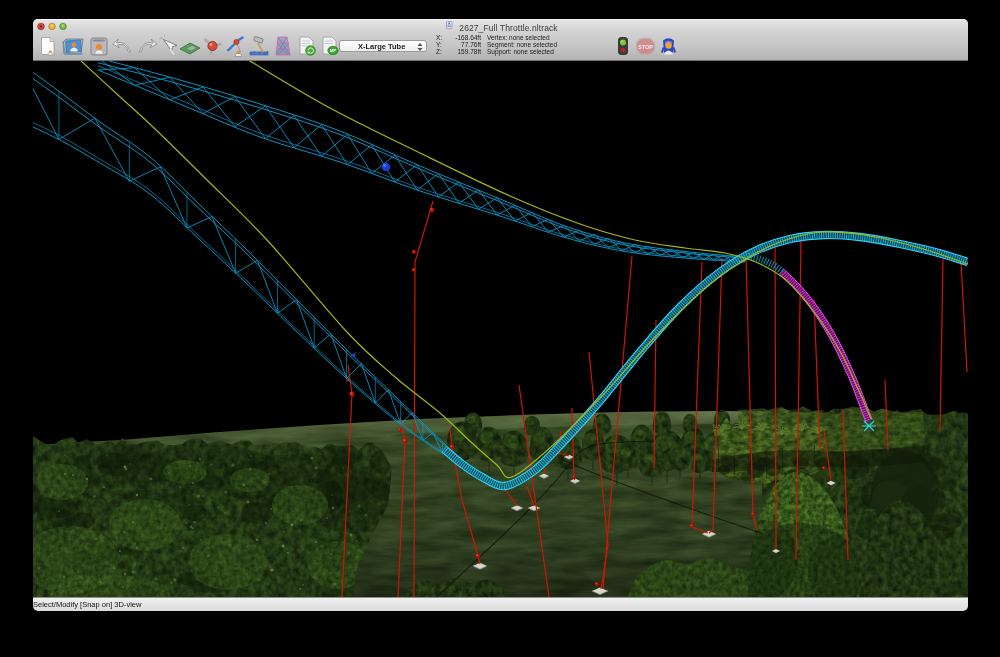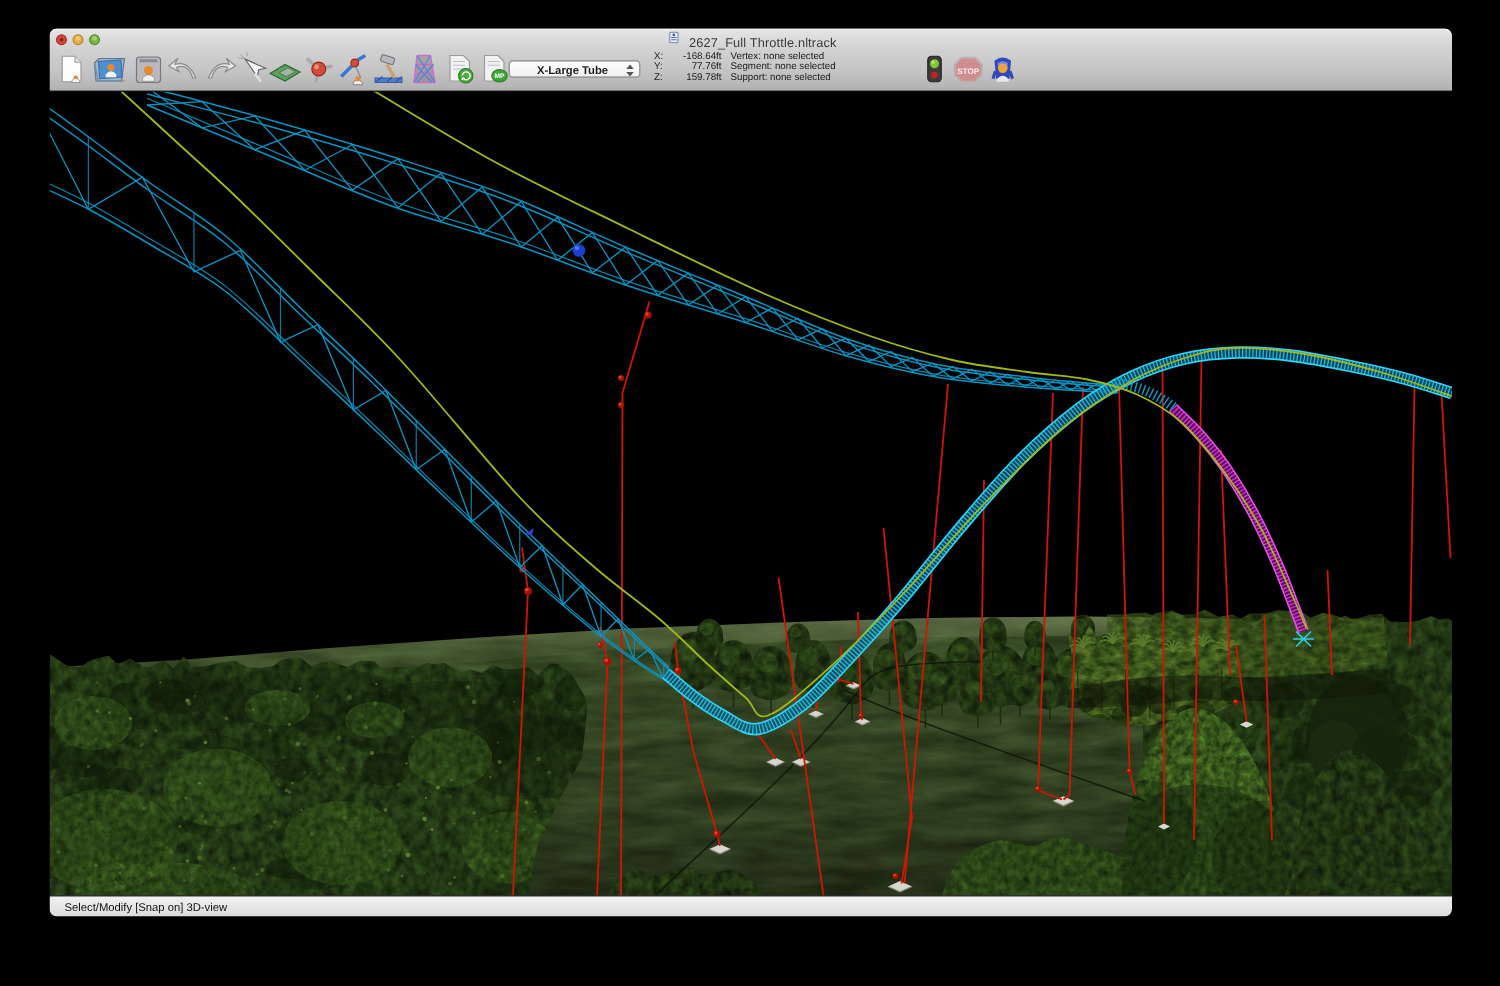--- a/index.html
+++ b/index.html
@@ -7,21 +7,21 @@
 #titlebar{position:absolute;left:0;top:0;width:935px;height:42px;border-radius:5px 5px 0 0;
  background:linear-gradient(#e6e6e6,#d3d3d3 30%,#c4c4c4 70%,#b2b2b2);border-bottom:1px solid #6e6e6e;
  box-shadow:inset 0 1px 0 #f2f2f2}
 #title{position:absolute;left:8px;top:4px;width:100%;text-align:center;font-size:8.5px;font-weight:normal;color:#3a3a3a;letter-spacing:0.1px}
 .ddl{position:absolute;left:306px;top:21px;width:88px;height:12px;background:linear-gradient(#ffffff,#f0f0f0);
  border:1px solid #9a9a9a;border-radius:3px;font-size:7.5px;font-weight:bold;color:#222;line-height:11px;padding-left:18px}
 .coord{position:absolute;font-size:6.5px;color:#1a1a1a;line-height:7px;white-space:pre}
 #viewport{position:absolute;left:0;top:42px;width:935px;height:536px;background:#000;overflow:hidden}
 #viewport svg{position:absolute;left:0;top:0}
 #statusbar{position:absolute;left:0;top:578px;width:935px;height:14px;background:linear-gradient(#f0f0f0,#dcdcdc);
- border-top:1px solid #8f8f8f;border-radius:0 0 5px 5px;font-size:7.5px;color:#111;line-height:13px;padding-left:10px}
+ border-top:1px solid #8f8f8f;border-radius:0 0 5px 5px;font-size:7.5px;color:#111;line-height:13px;padding-left:0}
 </style></head>
 <body>
 <div id="win">
  <div id="titlebar">
   <div id="title">2627_Full Throttle.nltrack</div>
   <div class="ddl">X-Large Tube
     <svg width="8" height="10" style="position:absolute;right:2px;top:1px">
           <path d="M4,1 L6.5,4 L1.5,4 Z M4,9 L6.5,6 L1.5,6 Z" fill="#555"></path>
         </svg></div>
   <div class="coord" style="left:403px;top:15px;text-align:left">X:

